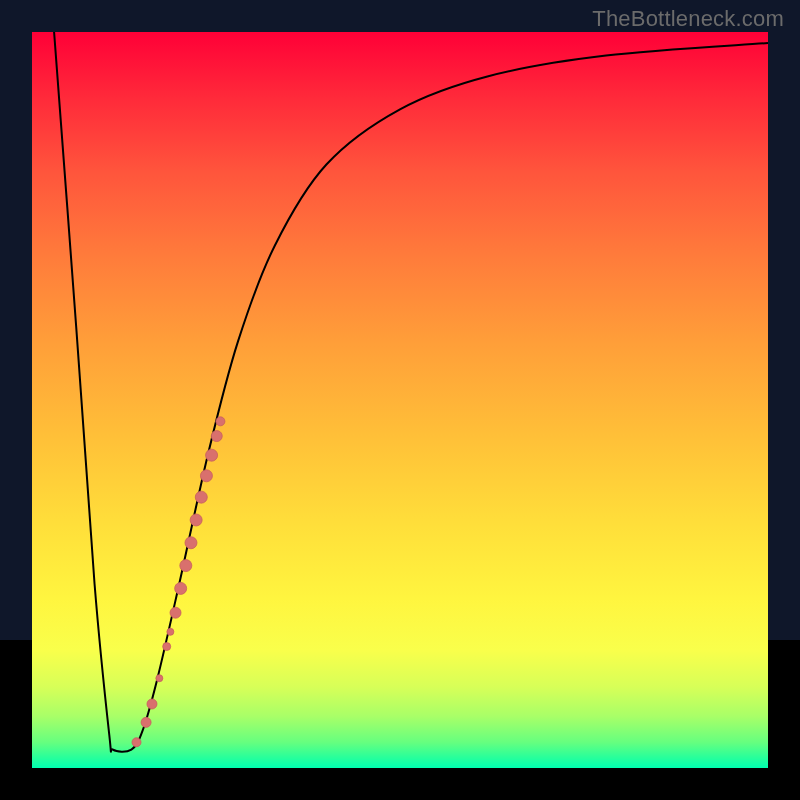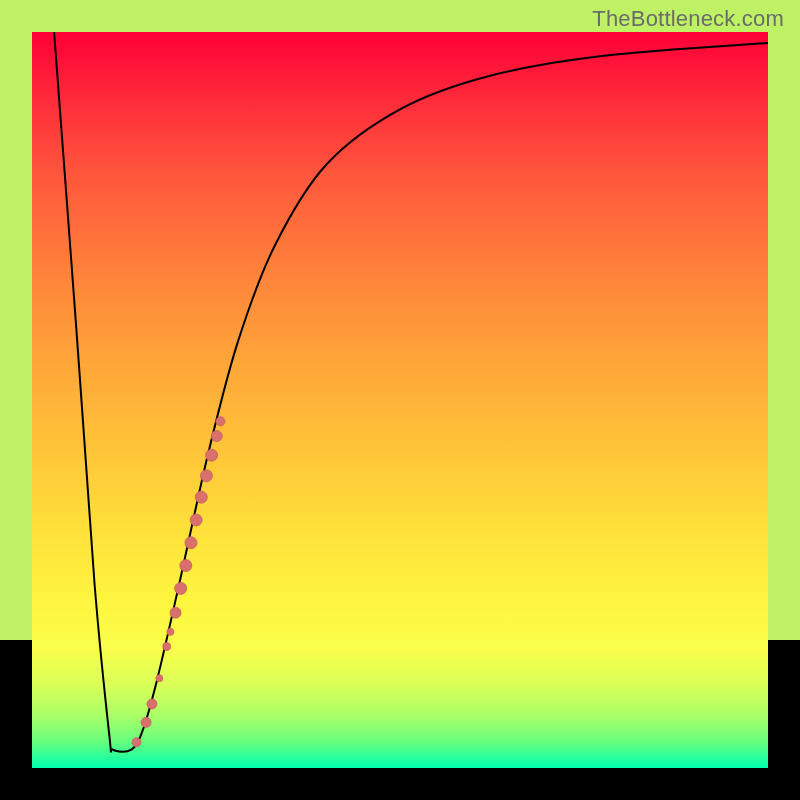--- a/index.html
+++ b/index.html
@@ -8,21 +8,21 @@
     width: 800px;
     height: 800px;
     overflow: hidden;
     background: #000;
     font-family: Arial, Helvetica, sans-serif;
   }
   .frame {
     position: relative;
     width: 800px;
     height: 640px;
-    background: #bef264;
+    background: #0f172a;
   }
   .plot {
     position: absolute;
     left: 32px;
     top: 32px;
     width: 736px;
     height: 736px;
     overflow: hidden;
   }
   .gradient {

